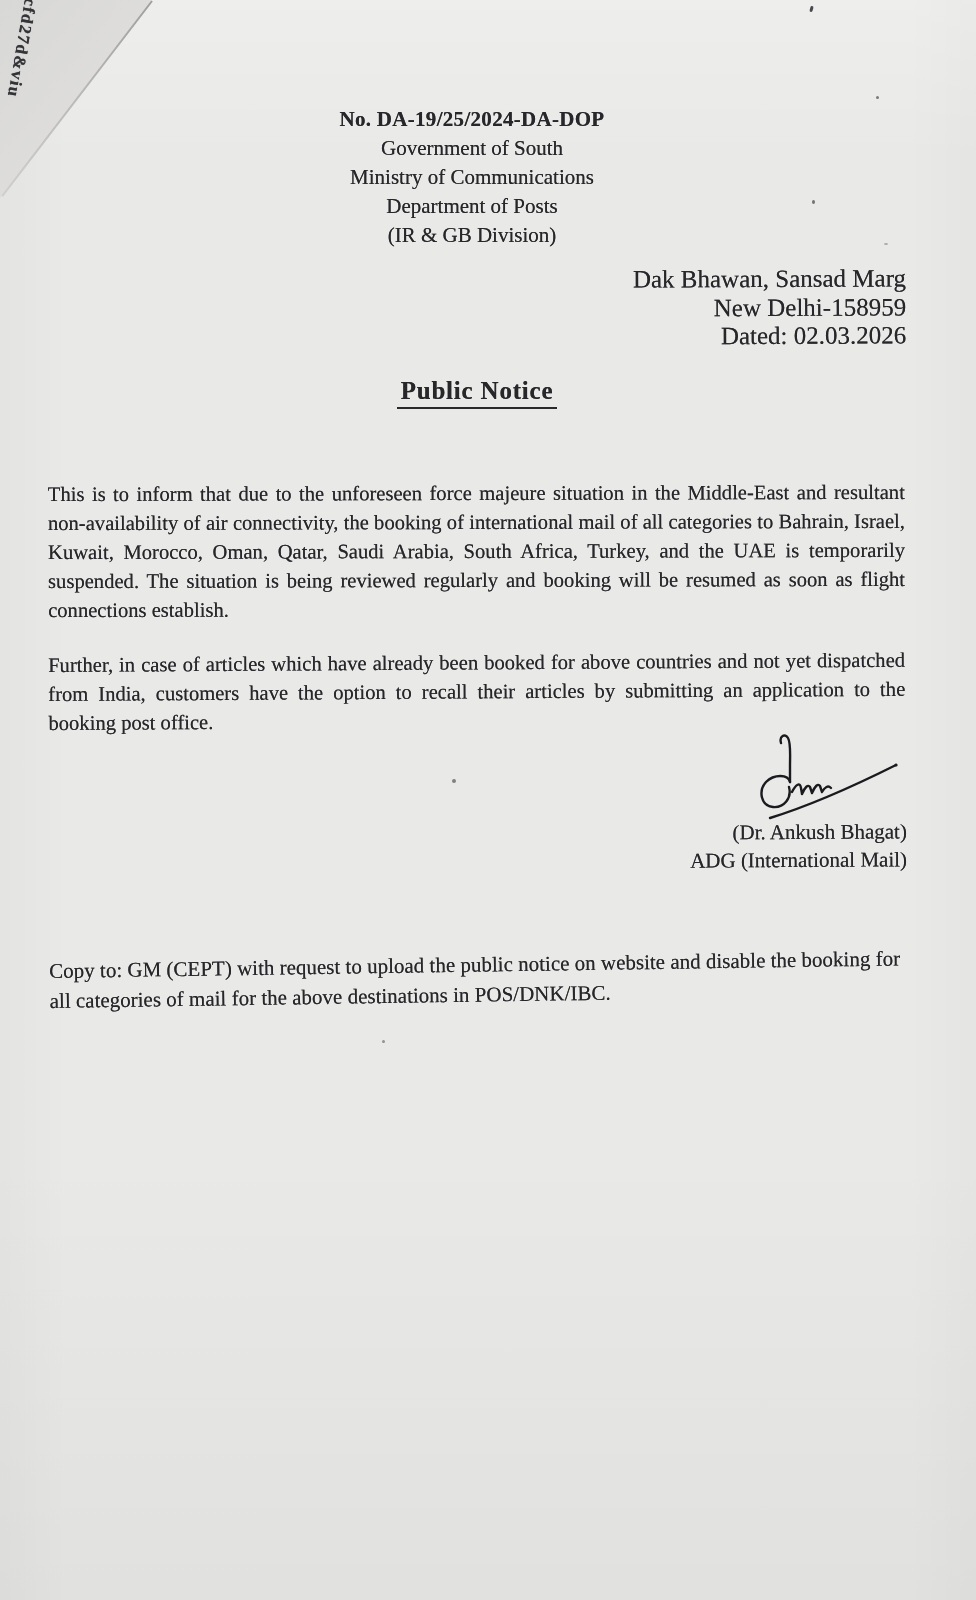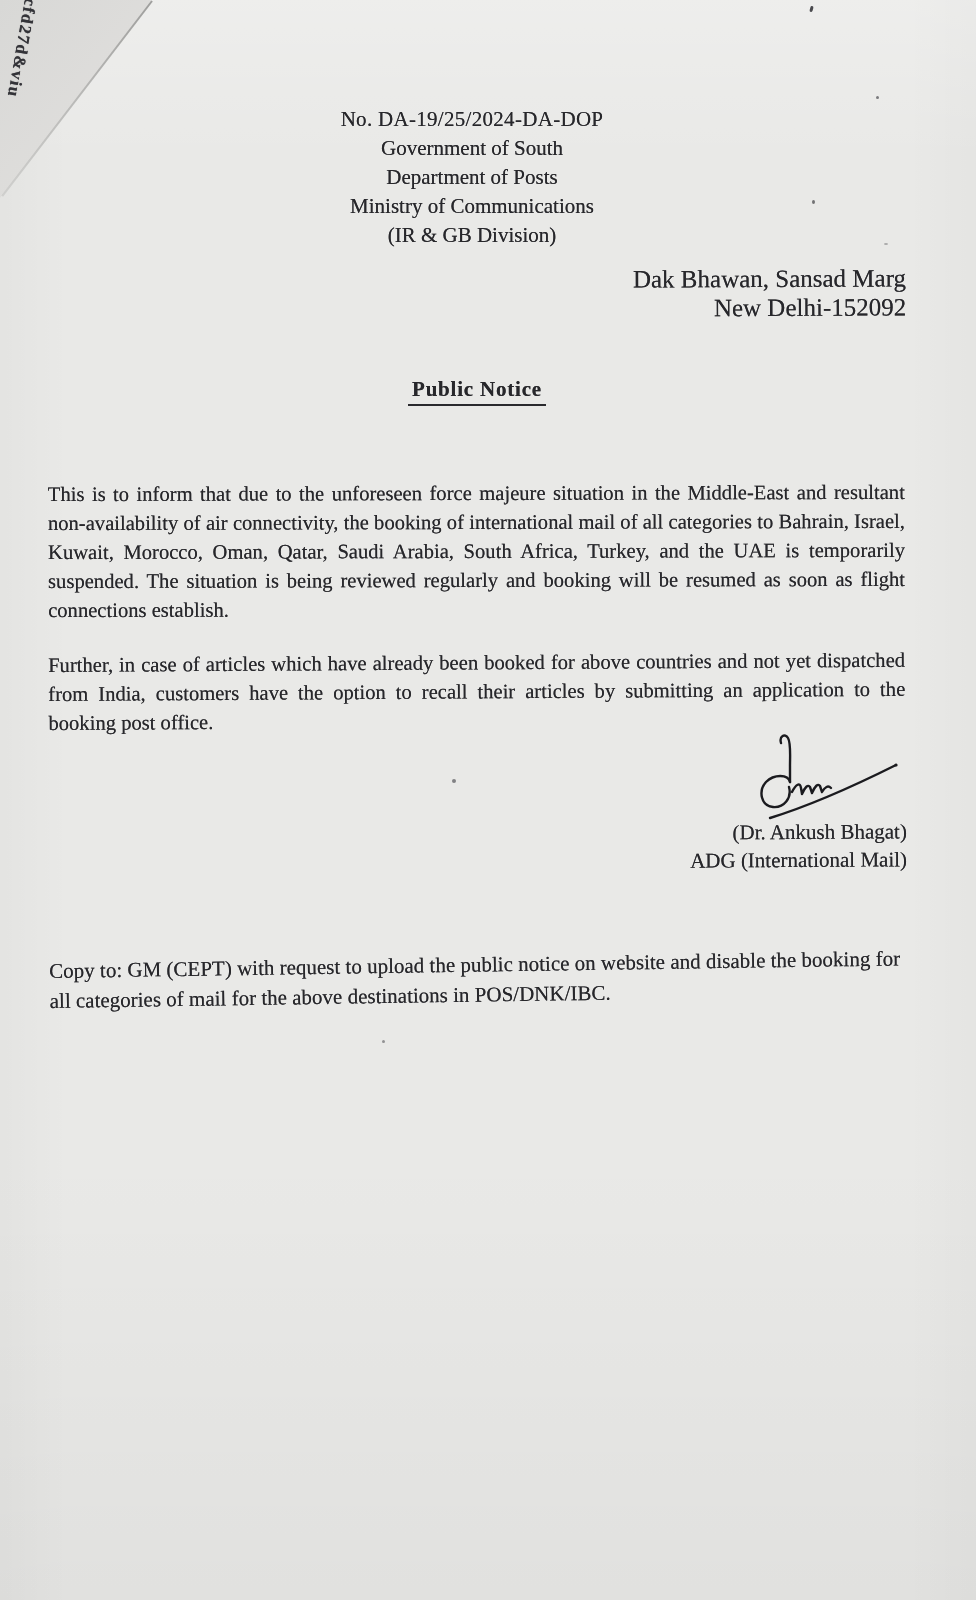--- a/index.html
+++ b/index.html
@@ -28,27 +28,27 @@
     transform-origin:left center;transform:rotate(127.5deg);
   }
   .corner-code{
     position:absolute;left:40px;top:0px;
     font-size:17px;font-weight:600;letter-spacing:1.5px;color:#333338;
     transform:rotate(100deg);transform-origin:top left;white-space:nowrap;
     text-shadow:0 0 0.7px rgba(40,40,45,0.8);
   }
 
   .letterhead{position:absolute;left:0;top:105px;width:944px;text-align:center;line-height:29px;font-size:21px;}
-  .letterhead .ref{font-weight:400;letter-spacing:0.3px;}
+  .letterhead .ref{font-weight:700;letter-spacing:0.3px;}
 
   .address-block{position:absolute;right:70px;top:265px;text-align:right;font-size:25px;line-height:28.5px;transform:rotate(-0.25deg);}
 
   .notice-title-wrap{position:absolute;left:0;top:377px;width:954px;text-align:center;}
   .notice-title{
-    display:inline-block;font-size:21px;font-weight:700;letter-spacing:0.8px;
+    display:inline-block;font-size:25px;font-weight:700;letter-spacing:0.8px;
     border-bottom:2.5px solid #2a2a2e;padding:0 4px 2px 4px;
   }
 
   .para{
     position:absolute;left:48px;width:857px;margin:0;
     font-size:20.6px;line-height:29px;text-align:justify;
   }
   .para1{top:479px;transform:rotate(-0.15deg);}
   .para2{top:651px;transform:rotate(-0.35deg);transform-origin:left top;}
 
@@ -74,28 +74,29 @@
 
 <div class="page">
 
   <div class="corner-fold"></div>
   <div class="corner-crease"></div>
   <span class="corner-code">cfd27d&amp;viu</span>
 
   <div class="letterhead txt">
     <div class="ref">No. DA-19/25/2024-DA-DOP</div>
     <div>Government of South</div>
+    <div>Ministry of Communications</div>
     <div>Department of Posts</div>
-    <div>Ministry of Communications</div>
     <div>(IR &amp; GB Division)</div>
   </div>
 
   <div class="address-block txt">
     <div>Dak Bhawan, Sansad Marg</div>
-    <div>New Delhi-152092</div>
+    <div>New Delhi-158959</div>
+    <div>Dated: 02.03.2026</div>
   </div>
 
   <div class="notice-title-wrap">
     <span class="notice-title txt">Public Notice</span>
   </div>
 
   <p class="para para1 txt">This is to inform that due to the unforeseen force majeure situation in the Middle-East and resultant non-availability of air connectivity, the booking of international mail of all categories to Bahrain, Israel, Kuwait, Morocco, Oman, Qatar, Saudi Arabia, South Africa, Turkey, and the UAE is temporarily suspended. The situation is being reviewed regularly and booking will be resumed as soon as flight connections establish.</p>
   <p class="para para2 txt">Further, in case of articles which have already been booked for above countries and not yet dispatched from India, customers have the option to recall their articles by submitting an application to the booking post office.</p>
 
   <svg class="signature-ink" viewBox="0 0 192 92">

